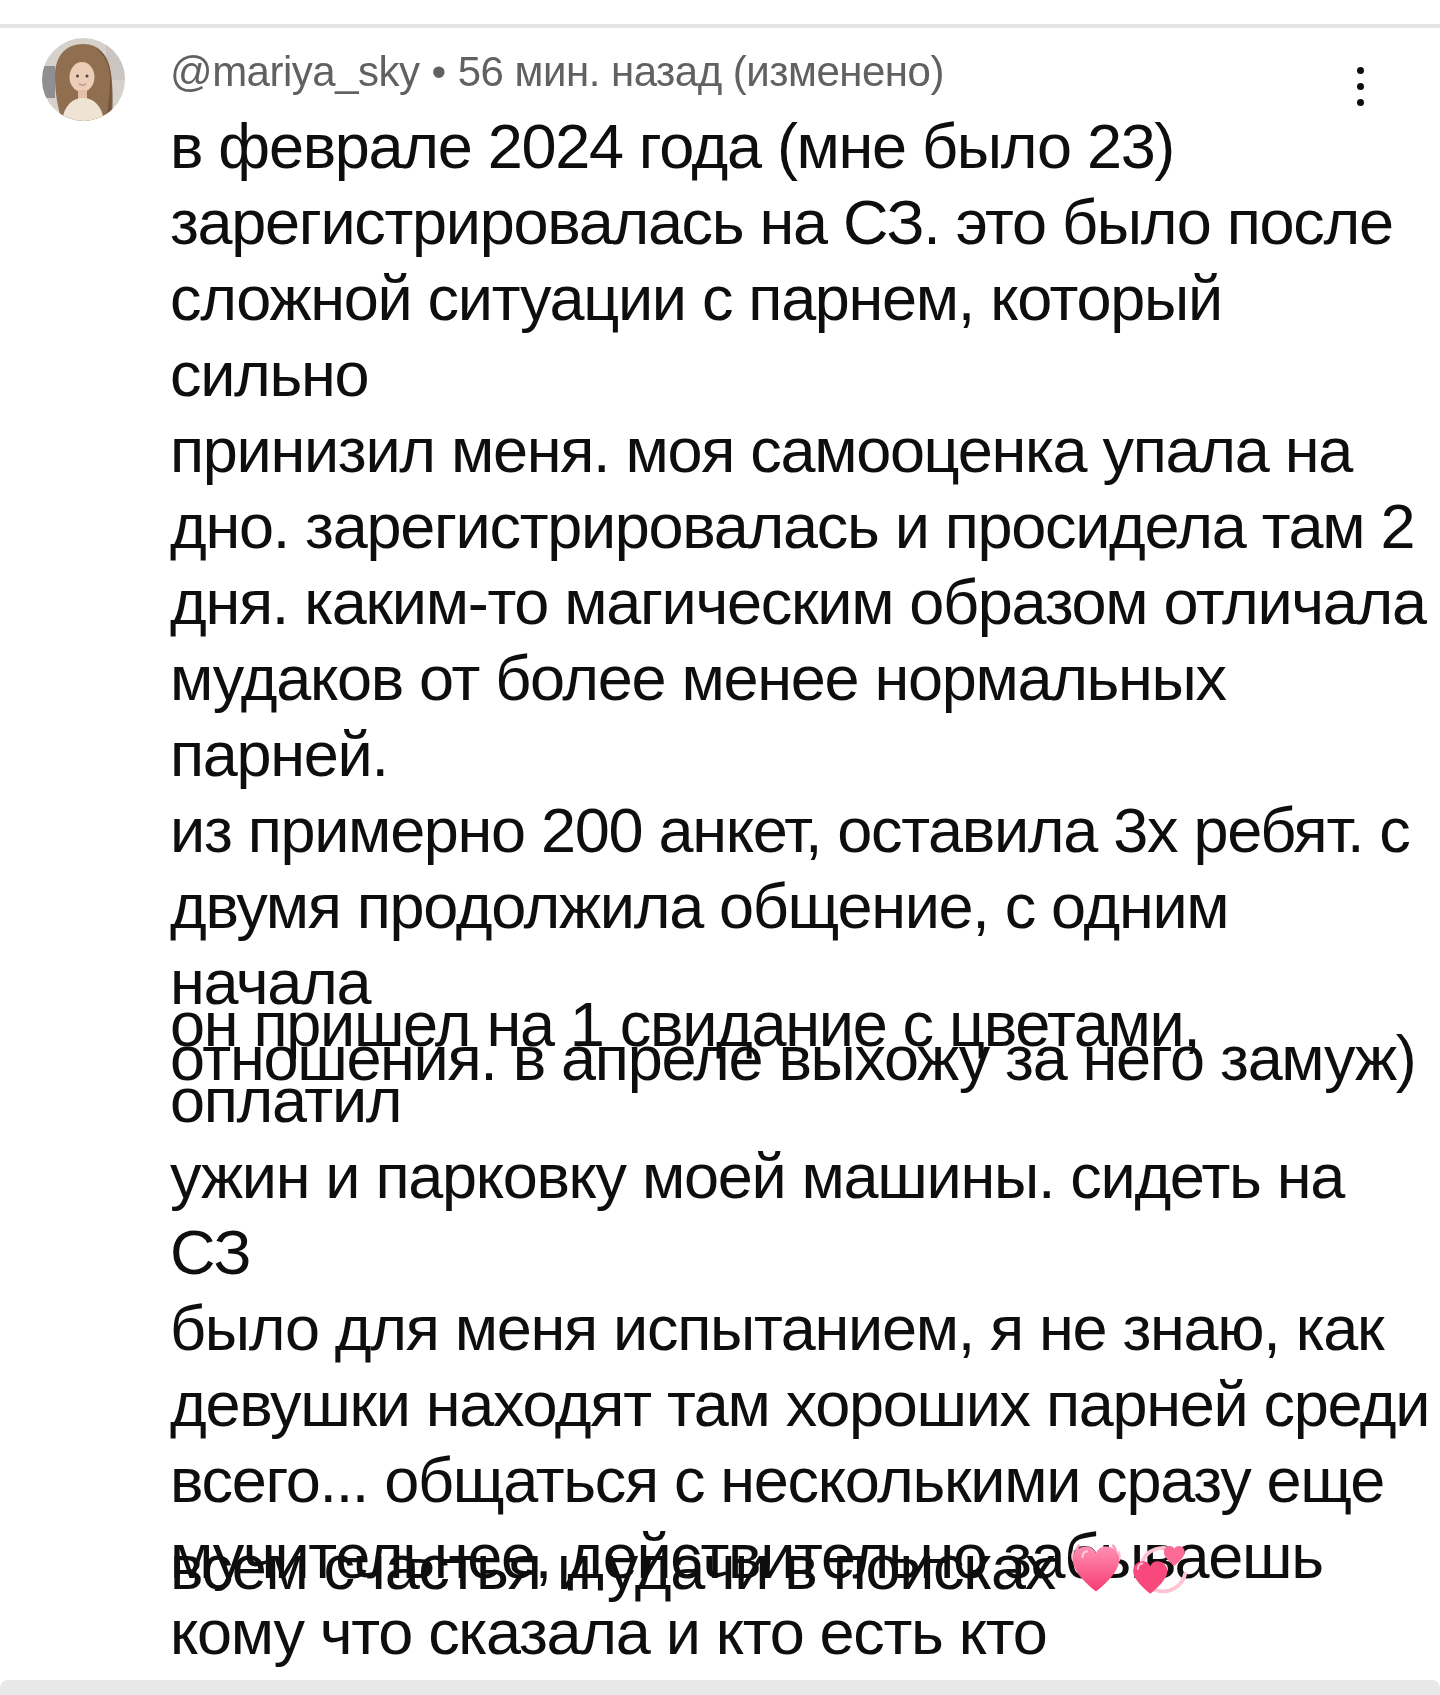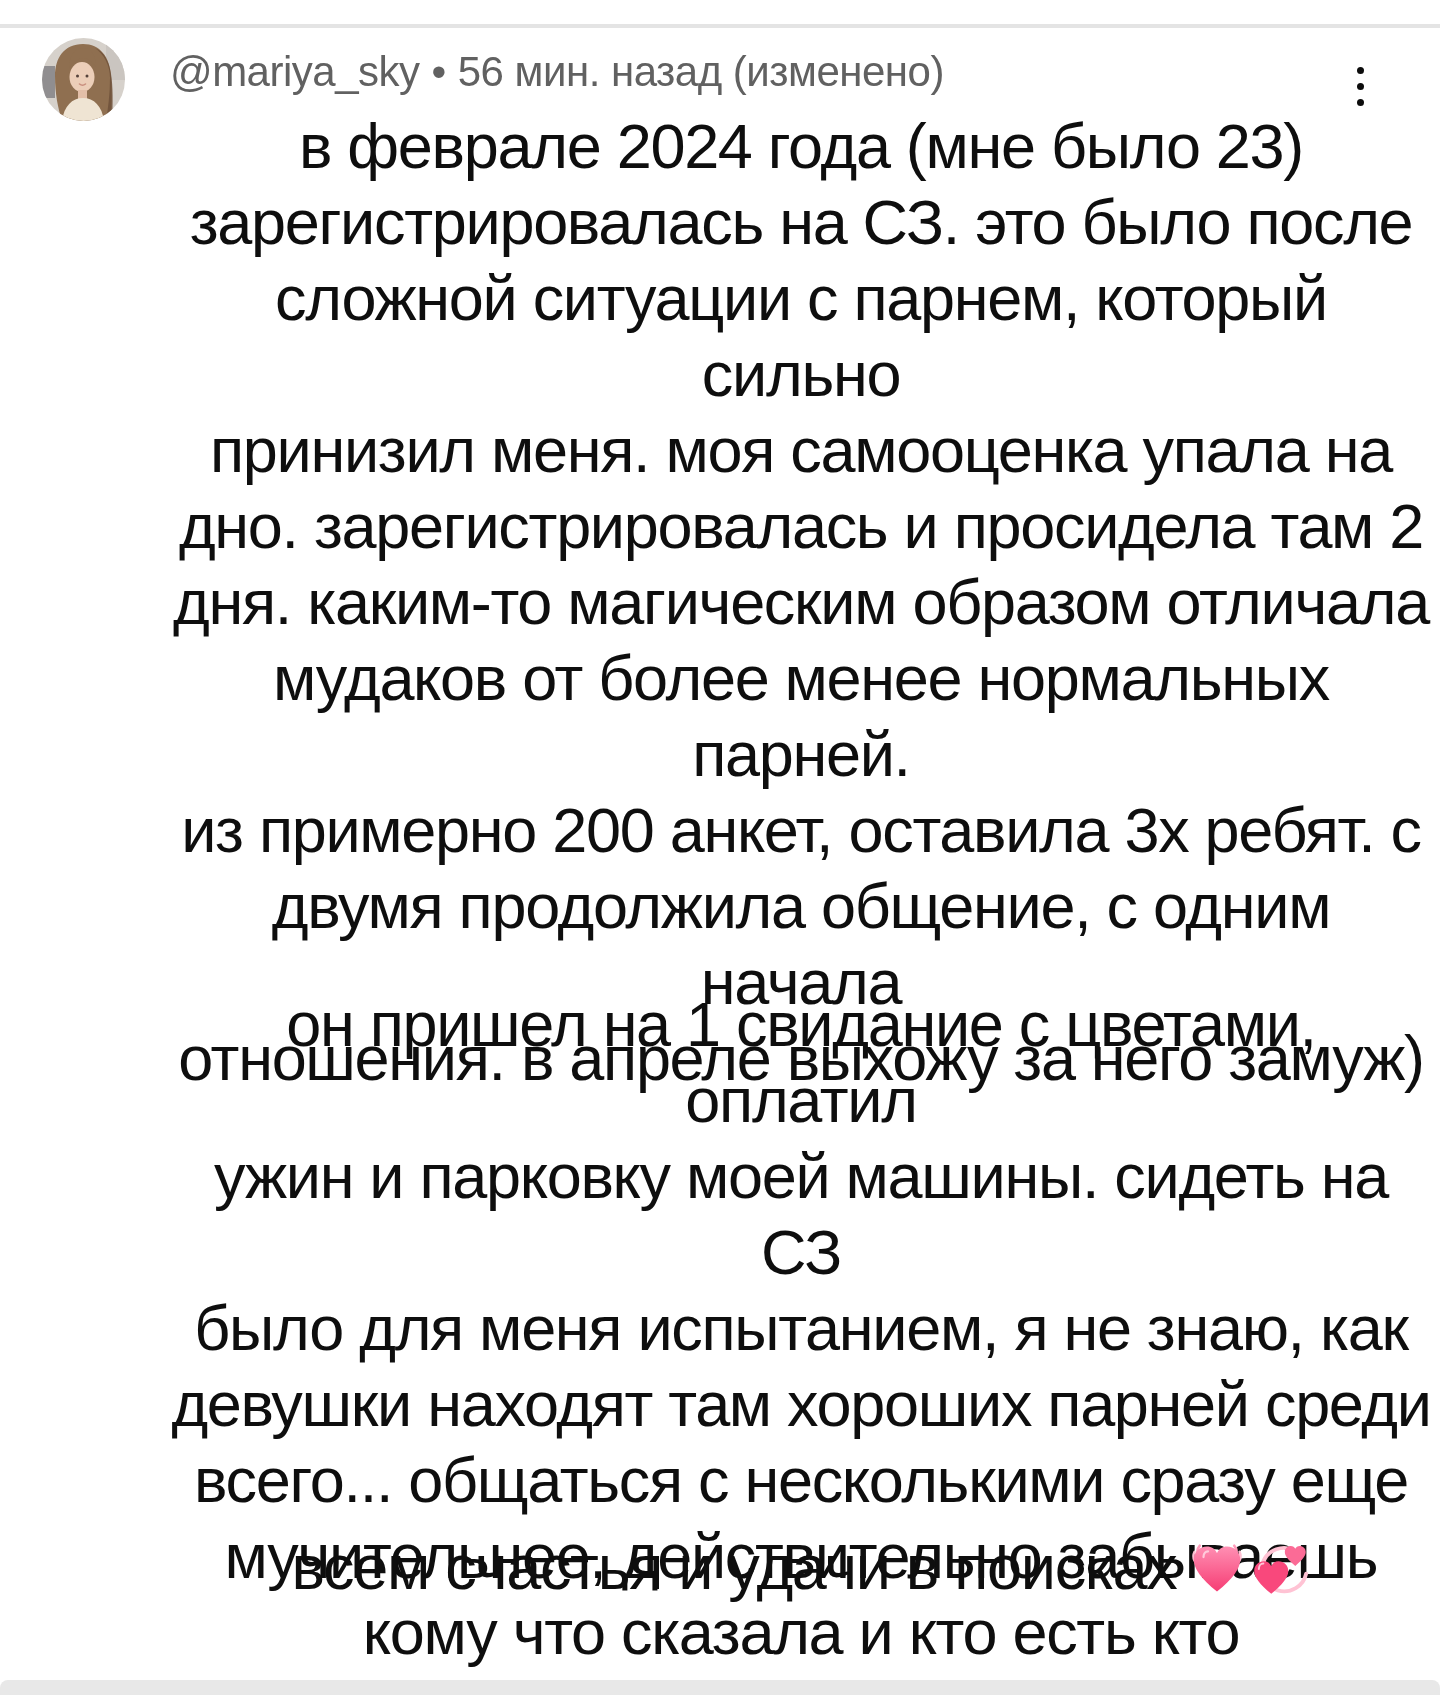--- a/index.html
+++ b/index.html
@@ -1,21 +1,21 @@
 <!DOCTYPE html>
 <html lang="ru"><head>
 <meta charset="utf-8">
 <style>
   html,body{margin:0;padding:0;}
   body{
     width:1440px;height:1695px;background:#ffffff;overflow:hidden;
     font-family:"Liberation Sans",sans-serif;
     -webkit-font-smoothing:antialiased;
   }
-  .screen{position:relative;width:1440px;height:1695px;background:#ffffff;text-align:center;}
+  .screen{position:relative;width:1440px;height:1695px;background:#ffffff;}
 
   .top-divider{
     position:absolute;top:24px;left:0;width:1440px;height:4px;
     background:#e4e4e4;
   }
 
   .avatar{
     position:absolute;left:42px;top:38px;width:83px;height:83px;
     border-radius:50%;overflow:hidden;cursor:pointer;
   }

